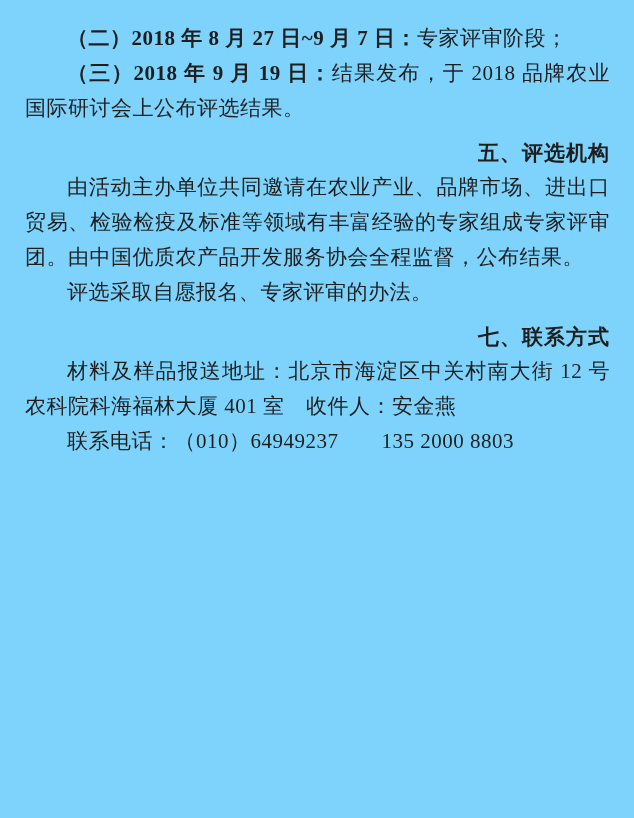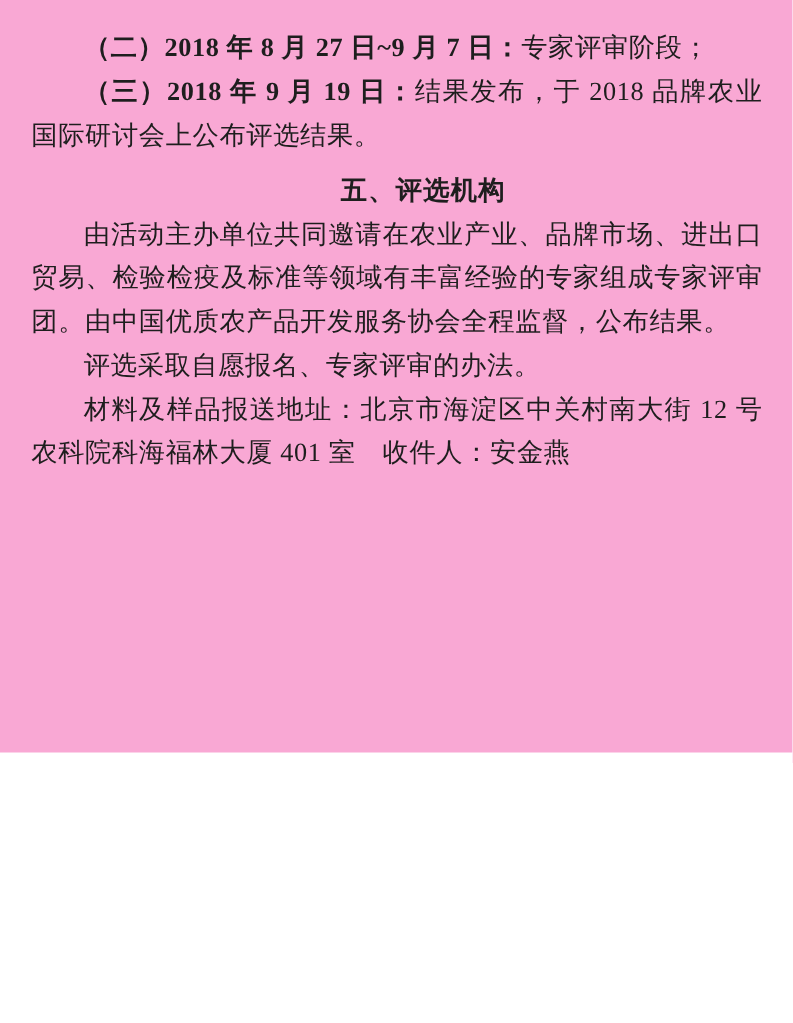--- a/index.html
+++ b/index.html
@@ -10,52 +10,54 @@
   body {
     width: 634px;
     height: 818px;
     overflow: hidden;
     font-family: "Liberation Serif", "DejaVu Serif", serif;
     color: #1e1e1e;
   }
   .page {
     box-sizing: border-box;
     width: 634px;
-    height: 602px;
+    height: 818px;
     padding: 21px 24px 0 25px;
-    background: #f9a8d4;
+    background: #7dd3fc;
   }
   .doc p {
     margin: 0;
     font-size: 21px;
     line-height: 35px;
     letter-spacing: 0.5px;
     text-align: justify;
     text-indent: 2em;
     white-space: pre-wrap;
   }
   .doc p.heading {
     font-family: "Liberation Sans", "DejaVu Sans", sans-serif;
     font-weight: bold;
     font-size: 21px;
-    text-align: center;
+    text-align: right;
     margin-top: 9px;
     letter-spacing: 1px;
   }
   .doc p.contact {
     text-align: left;
   }
   .run { font-weight: normal; }
   .run.bold { font-weight: bold; }
 </style>
 </head>
 <body>
 
 <div class="page">
   <div class="doc">
       <p class="body"><span class="run bold">（二）2018 年 8 月 27 日~9 月 7 日：</span><span class="run">专家评审阶段；</span></p>
       <p class="body"><span class="run bold">（三）2018 年 9 月 19 日：</span><span class="run">结果发布，于 2018 品牌农业国际研讨会上公布评选结果。</span></p>
       <p class="heading"><span class="run bold">五、评选机构</span></p>
       <p class="body"><span class="run">由活动主办单位共同邀请在农业产业、品牌市场、进出口贸易、检验检疫及标准等领域有丰富经验的专家组成专家评审团。由中国优质农产品开发服务协会全程监督，公布结果。</span></p>
       <p class="body"><span class="run">评选采取自愿报名、专家评审的办法。</span></p>
+      <p class="heading"><span class="run bold">七、联系方式</span></p>
       <p class="body"><span class="run">材料及样品报送地址：北京市海淀区中关村南大街 12 号农科院科海福林大厦 401 室　收件人：安金燕</span></p>
+      <p class="contact"><span class="run">联系电话：（010）64949237　　135 2000 8803</span></p>
     </div>
 </div>
 
 </body></html>

